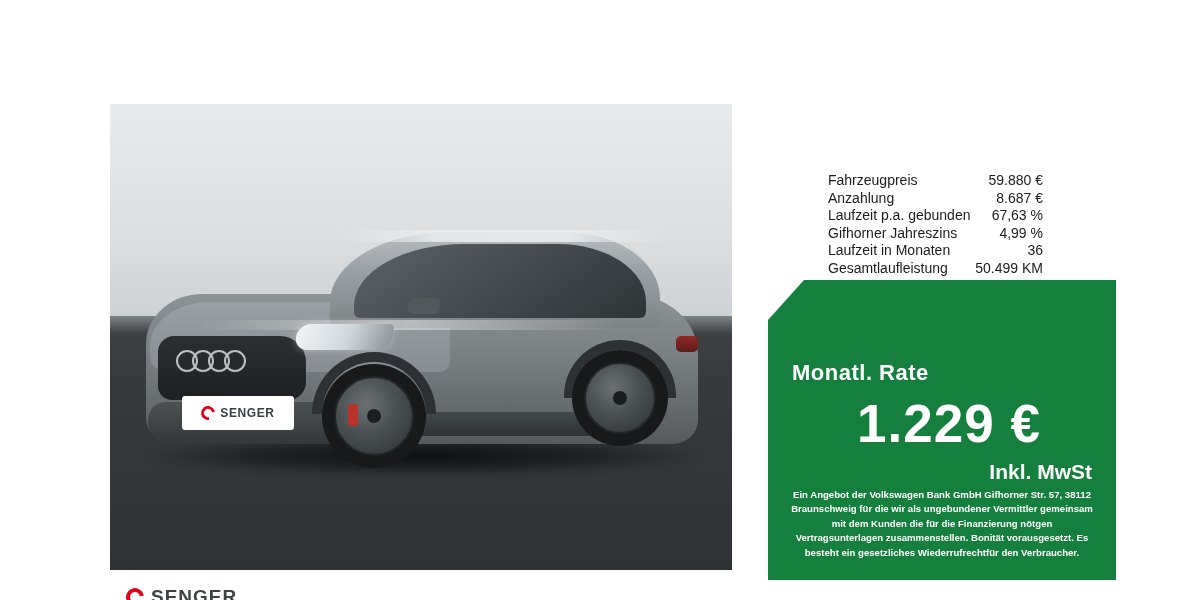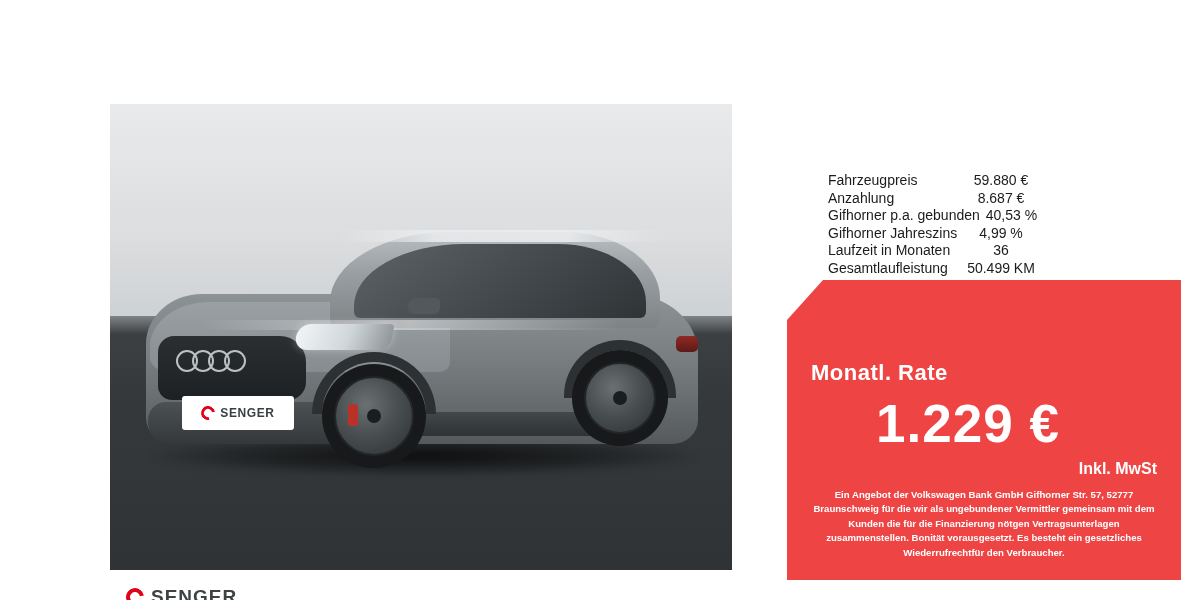--- a/index.html
+++ b/index.html
@@ -141,40 +141,40 @@
     background: linear-gradient(180deg,#8e2a26,#5d1a17); border-radius: 5px;
   }
 
   
   .finance {
     position: absolute; left: 828px; top: 131px; width: 215px;
     font-size: 14px; color: #1b1b1b; margin-top: 41px;
   }
   .finance .row { display: flex; justify-content: space-between; line-height: 17.6px; }
   .finance .row .lbl { white-space: nowrap; }
-  .finance .row .val { white-space: nowrap; text-align: center; width: 84px; }
+  .finance .row .val { white-space: nowrap; text-align: right; width: 84px; }
 
   
   .offer {
-    position: absolute; left: 787px; top: 280px; width: 394px; height: 300px;
-    background: #ef4444; color: #ffffff;
+    position: absolute; left: 768px; top: 280px; width: 348px; height: 300px;
+    background: #15803d; color: #ffffff;
   }
   .offer-inner { position: absolute; left: 0; top: 0; right: 0; bottom: 0; padding: 0 24px; }
   .offer .rate-label {
     position: absolute; left: 24px; top: 80px;
     font-size: 22px; font-weight: 700; letter-spacing: .5px;
   }
   .offer .rate-value {
     position: absolute; left: 16px; top: 108px; width: 330px;
     font-size: 53px; font-weight: 700; letter-spacing: 1px; text-align: center;
     line-height: 72px;
   }
   .offer .rate-vat {
     position: absolute; right: 24px; top: 180px;
-    font-size: 16px; font-weight: 700;
+    font-size: 21px; font-weight: 700;
   }
   .offer .legal {
     position: absolute; left: 22px; right: 22px; top: 208px;
     font-size: 9.6px; line-height: 14.4px; text-align: center; font-weight: 600;
   }
   
   .offer .corner {
     position: absolute; left: 0; top: 0; width: 100%; height: 40px;
     background: #ffffff;
     clip-path: polygon(0 0, 36px 0, 0 40px);
@@ -242,22 +242,22 @@
   <div class="finance">
     <div class="row">
       <span class="lbl">Fahrzeugpreis</span>
       <span class="val">59.880 €</span>
     </div>
     <div class="row">
       <span class="lbl">Anzahlung</span>
       <span class="val">8.687 €</span>
     </div>
     <div class="row">
-      <span class="lbl">Gifhorner p.a. gebunden</span>
-      <span class="val">40,53 %</span>
+      <span class="lbl">Laufzeit p.a. gebunden</span>
+      <span class="val">67,63 %</span>
     </div>
     <div class="row">
       <span class="lbl">Gifhorner Jahreszins</span>
       <span class="val">4,99 %</span>
     </div>
     <div class="row">
       <span class="lbl">Laufzeit in Monaten</span>
       <span class="val">36</span>
     </div>
     <div class="row">
@@ -277,21 +277,21 @@
       <span class="val">12.931 €</span>
     </div>
   </div>
 
   <div class="offer">
     <div class="corner"></div>
     <div class="offer-inner">
       <div class="rate-label">Monatl. Rate</div>
       <div class="rate-value">1.229 €</div>
       <div class="rate-vat">Inkl. MwSt</div>
-      <div class="legal">Ein Angebot der Volkswagen Bank GmbH Gifhorner Str. 57, 52777 Braunschweig für die wir als ungebundener Vermittler gemeinsam mit dem Kunden die für die Finanzierung nötgen Vertragsunterlagen zusammenstellen. Bonität vorausgesetzt. Es besteht ein gesetzliches Wiederrufrechtfür den Verbraucher.</div>
+      <div class="legal">Ein Angebot der Volkswagen Bank GmbH Gifhorner Str. 57, 38112 Braunschweig für die wir als ungebundener Vermittler gemeinsam mit dem Kunden die für die Finanzierung nötgen Vertragsunterlagen zusammenstellen. Bonität vorausgesetzt. Es besteht ein gesetzliches Wiederrufrechtfür den Verbraucher.</div>
     </div>
   </div>
 
   <div class="brand">
     <span class="mark"></span>
     <span class="word">SENGER</span>
   </div>
 
 </div>
 

